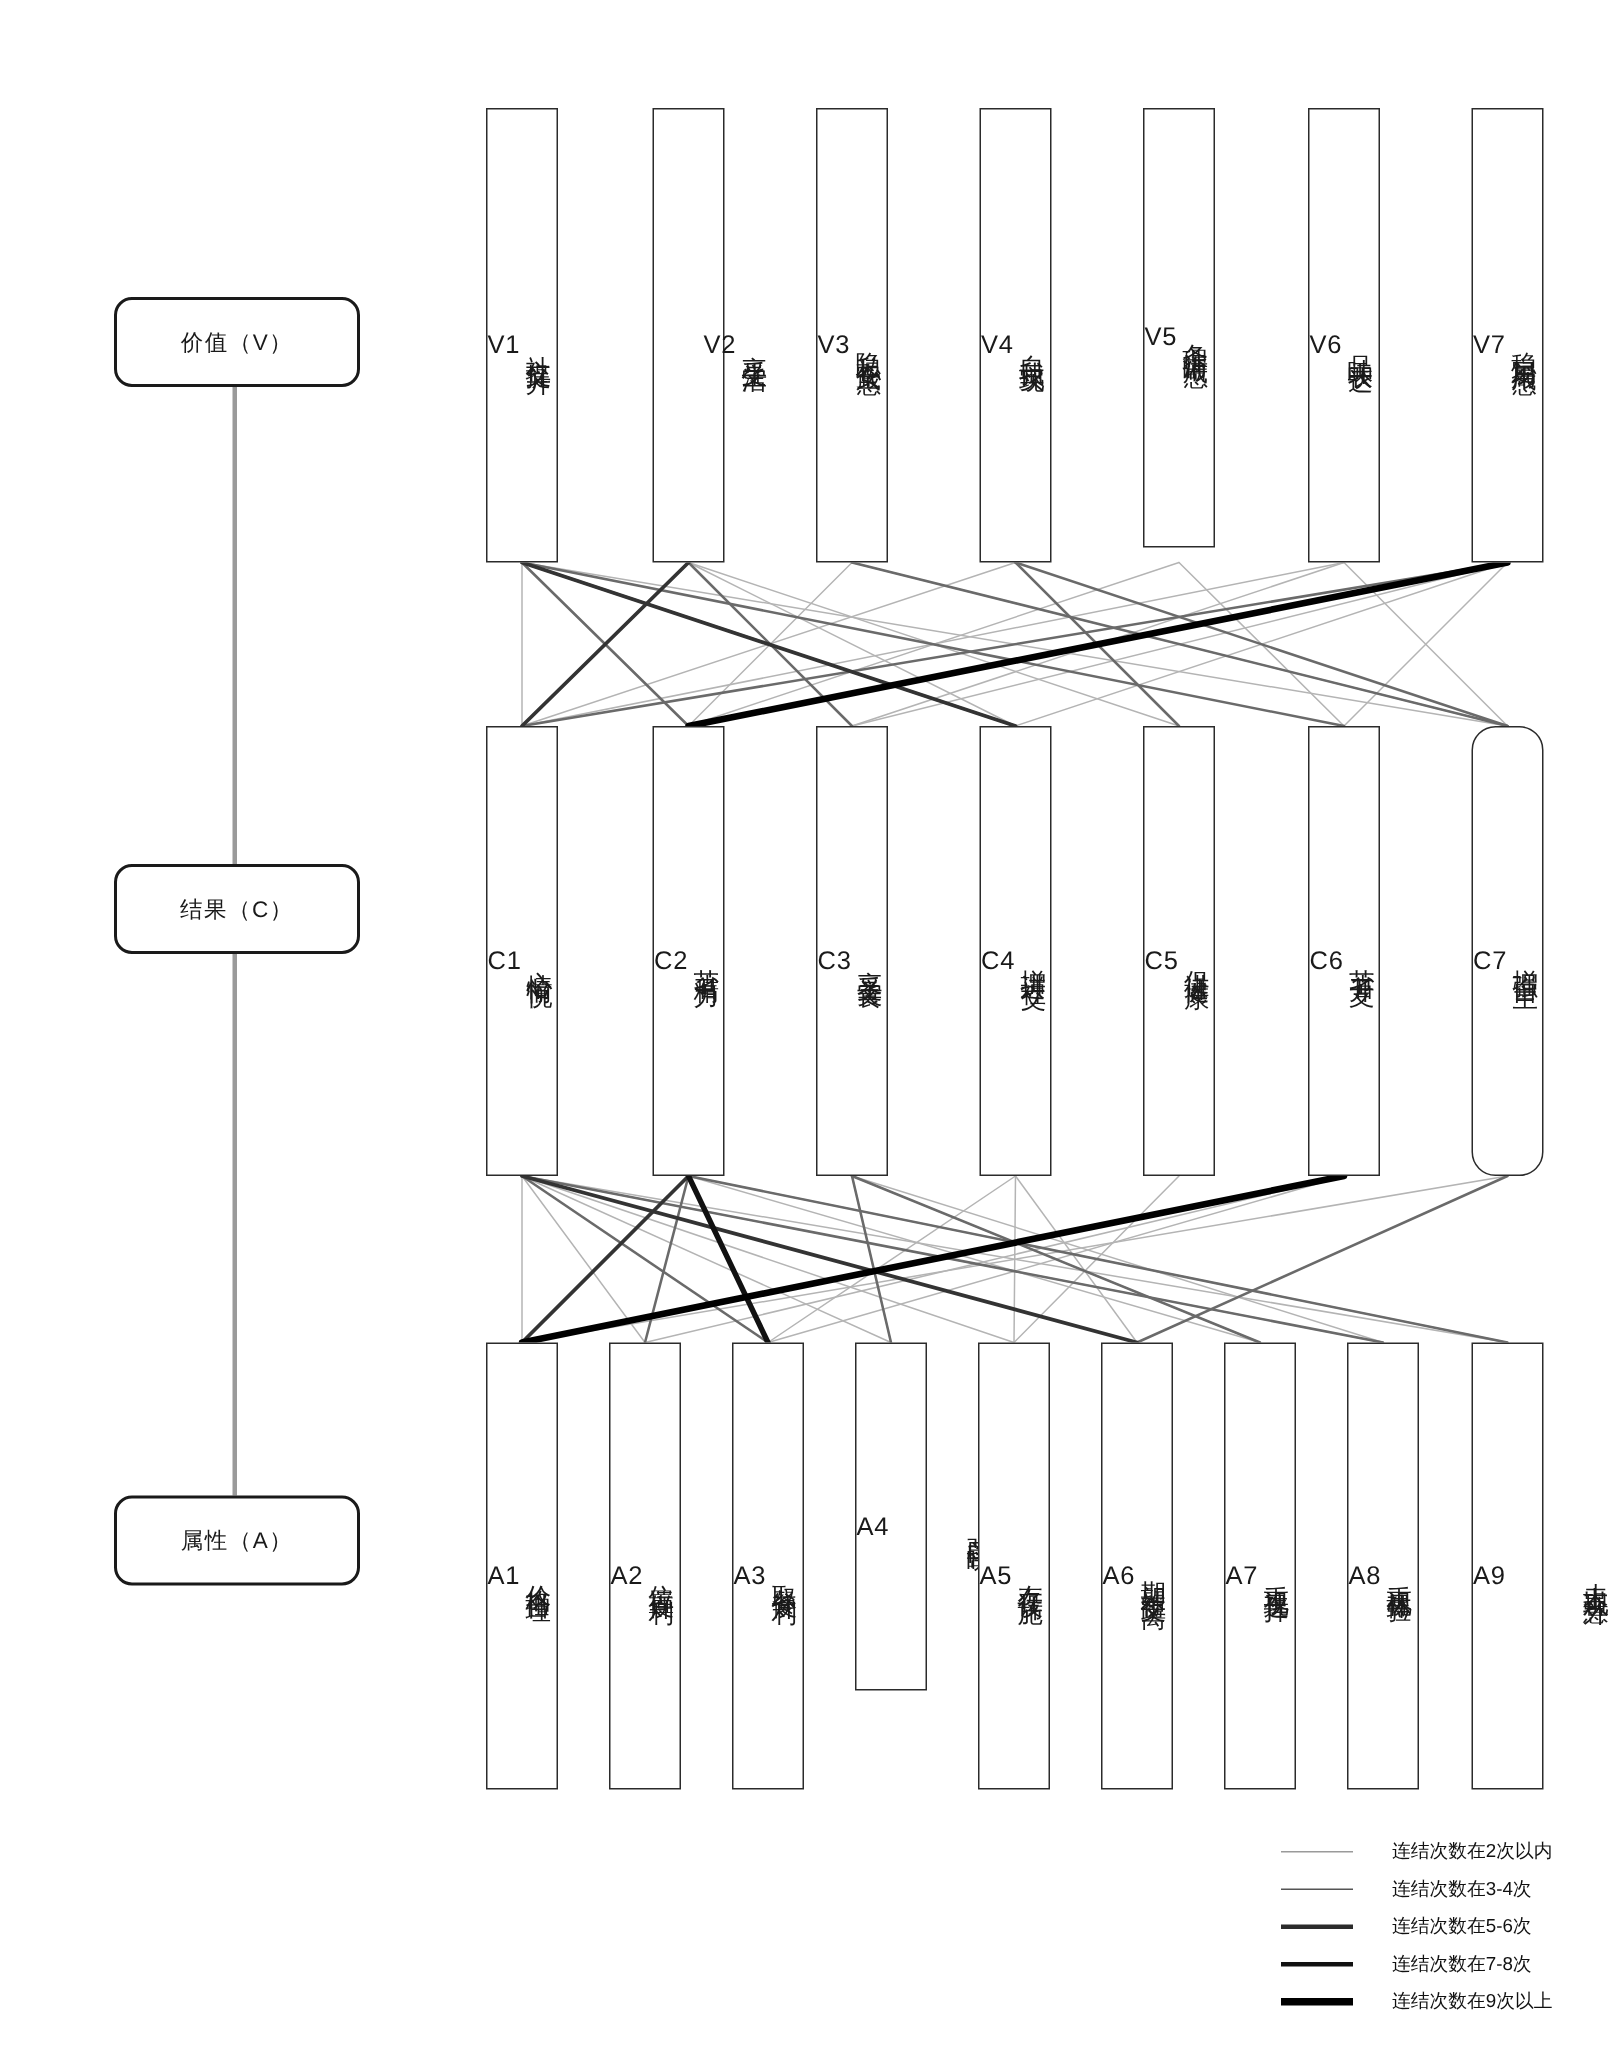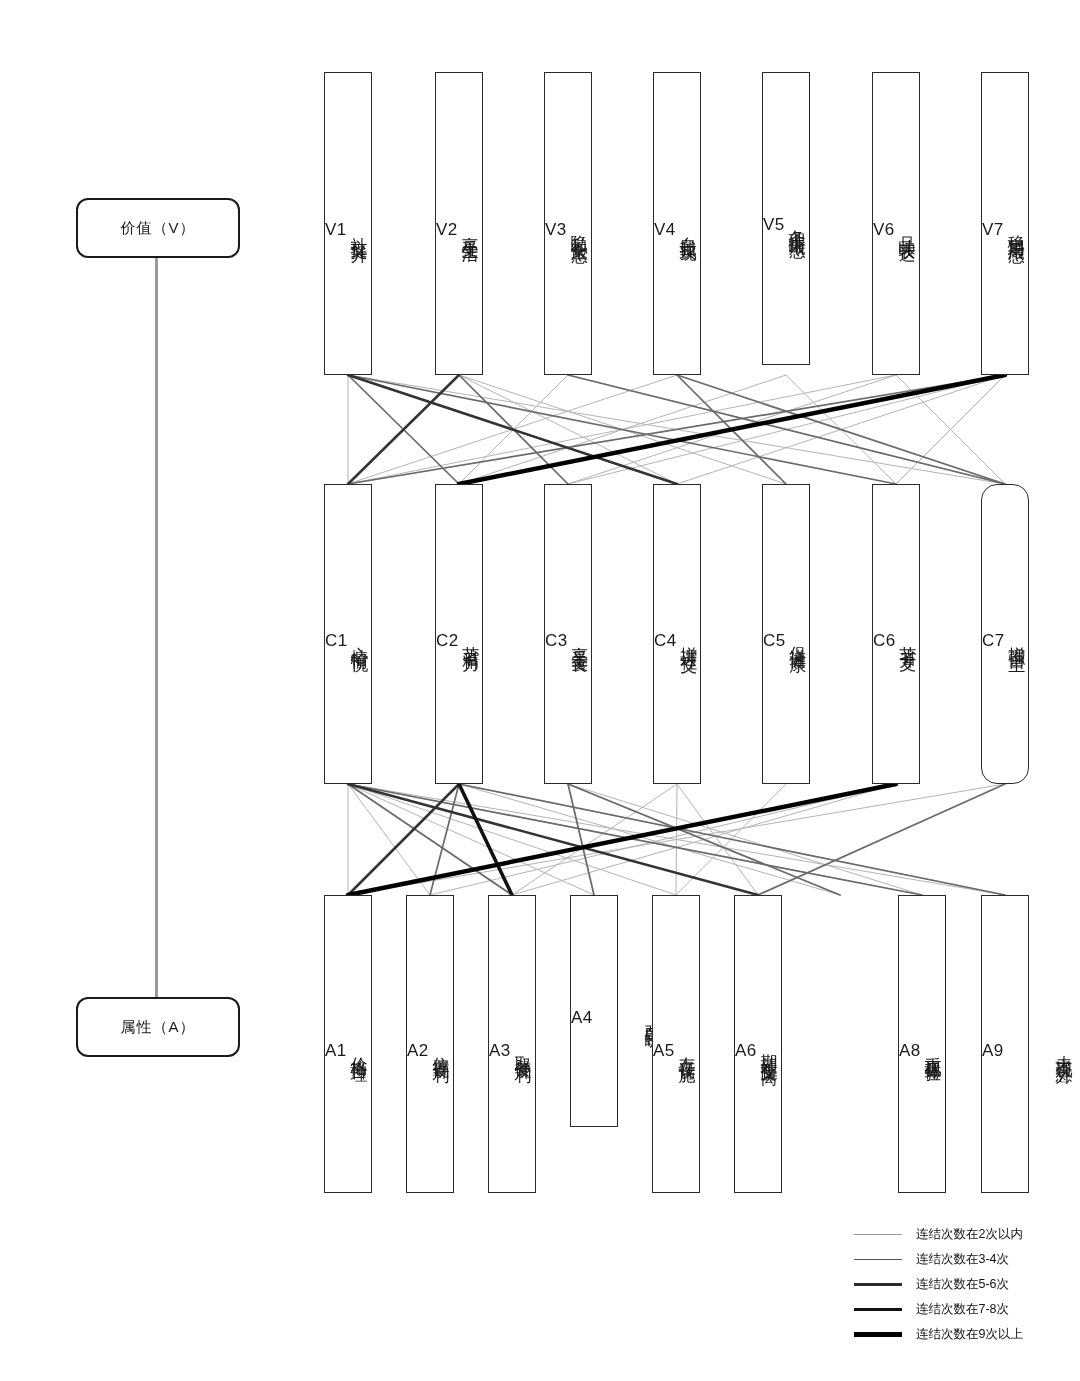--- a/index.html
+++ b/index.html
@@ -74,20 +74,21 @@
   #legend {
     position: absolute;
     left: 852px;
     top: 1222px;
     z-index: 6;
   }
   .legend-row {
     display: flex;
     align-items: center;
     height: 25px;
+    gap: 12px;
   }
   .legend-swatch {
     width: 52px;
     display: flex;
     align-items: center;
     justify-content: center;
   }
   .legend-swatch i {
     display: block;
     width: 48px;
@@ -111,20 +112,23 @@
 </style>
 </head>
 <body>
 
 <div id="stage">
 
   <div class="level-spine"></div>
 
   <div class="level-label" id="lvl-v">
     <span>价值（V）</span>
+  </div>
+  <div class="level-label" id="lvl-c">
+    <span>结果（C）</span>
   </div>
   <div class="level-label" id="lvl-a">
     <span>属性（A）</span>
   </div>
 
   <svg class="links" viewBox="0 0 1080 1381">
 
     <g fill="none" stroke-linecap="round">
 
       <g stroke="#b4b4b4" stroke-width="1">
@@ -209,21 +213,21 @@
       <g stroke="#000000" stroke-width="4.4">
         <line x1="348" y1="895" x2="896" y2="784"></line>
       </g>
     </g>
   </svg>
 
   <div class="node" style="left:324px; top:72px; width:48px; height:303px;">
     <span class="code">V1</span>
     <span class="vtext">社交提升</span>
   </div>
-  <div class="node" style="left:435px; top:72px; width:48px; height:303px;">
+  <div class="node" style="left:435px; top:72px; width:48px; height:303px;padding-left:33px;">
     <span class="code">V2</span>
     <span class="vtext">享受生活</span>
   </div>
   <div class="node" style="left:544px; top:72px; width:48px; height:303px;">
     <span class="code">V3</span>
     <span class="vtext">隐私安全感</span>
   </div>
   <div class="node" style="left:653px; top:72px; width:48px; height:303px;">
     <span class="code">V4</span>
     <span class="vtext">自我实现</span>
@@ -287,20 +291,24 @@
     <span class="vtext">改善口味</span>
   </div>
   <div class="node" style="left:652px; top:895px; width:48px; height:298px;">
     <span class="code">A5</span>
     <span class="vtext">存在设施</span>
   </div>
   <div class="node" style="left:734px; top:895px; width:48px; height:298px;">
     <span class="code">A6</span>
     <span class="vtext">期望社交距离</span>
   </div>
+  <div class="node" style="left:816px; top:895px; width:48px; height:298px;">
+    <span class="code">A7</span>
+    <span class="vtext">重视选择</span>
+  </div>
   <div class="node" style="left:898px; top:895px; width:48px; height:298px;">
     <span class="code">A8</span>
     <span class="vtext">重视体验</span>
   </div>
   <div class="node" style="left:981px; top:895px; width:48px; height:298px;gap:48px;">
     <span class="code">A9</span>
     <span class="vtext">未出现意外</span>
   </div>
 
   <div id="legend">

